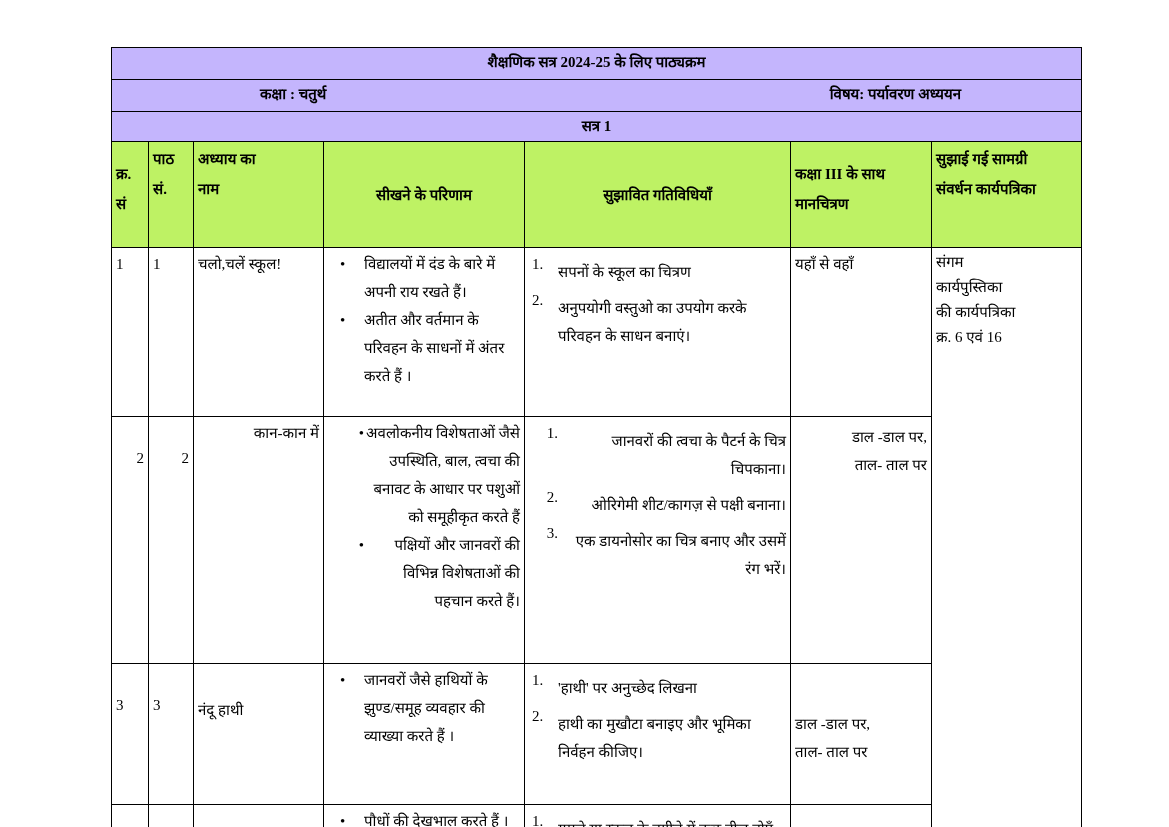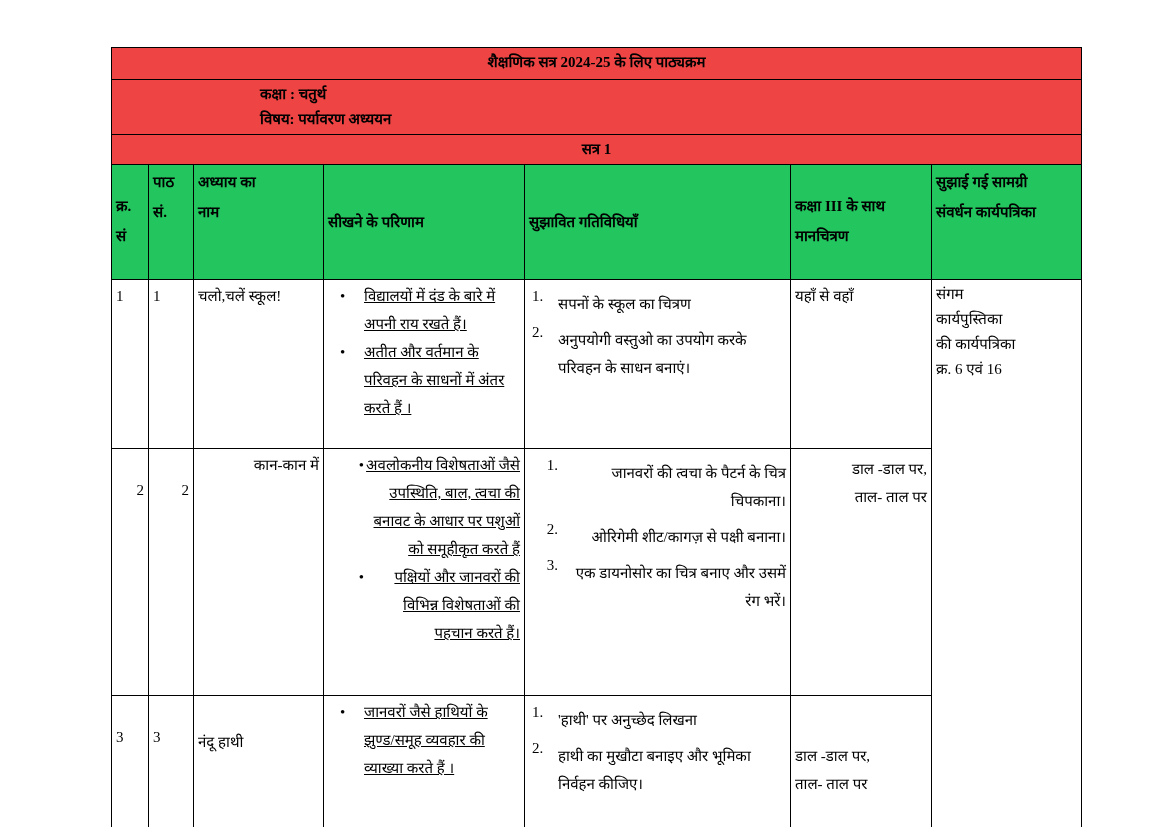--- a/index.html
+++ b/index.html
@@ -18,53 +18,53 @@
     vertical-align:top;
     padding:2px 4px;
     font-size:15px;
     font-weight:normal;
     text-align:left;
     overflow:hidden;
     word-break:normal;
   }
   
   .banner td{
-    background:#ef4444;
+    background:#c4b5fd;
     font-weight:bold;
     line-height:25px;
   }
   .banner-title td{height:27px;text-align:center;}
   .banner-meta td{height:27px;}
   .banner-session td{height:24px;text-align:center;margin-top:16px;}
-  .meta-flex{display:flex;justify-content:space-between;padding-left:144px;padding-right:116px;flex-direction:column;}
+  .meta-flex{display:flex;justify-content:space-between;padding-left:144px;padding-right:116px;}
   
   .colhead th{
-    background:#22c55e;
+    background:#bef264;
     font-weight:bold;
     height:86px;
     line-height:30px;
   }
   .preline{white-space:pre-line;}
-  .pad-b{padding-top:26px;}            
-  .v-mid{vertical-align:middle;}
+  .pad-b{padding-top:17px;}            
+  .v-mid{vertical-align:middle;text-align:center;}
   
   .body-cell{line-height:28px;}
   tr.r1 td{height:164px;}
   tr.r2 td{height:217px;text-align:right;}
   tr.r3 td{height:92px;}
   tr.r4 td{height:86px;}
   .pt25{padding-top:27px;}
   .pt36{padding-top:36px;}
   .pt40{padding-top:46px;}
   .pt30{padding-top:32px;margin-left:48px;}
   .pt6{padding-top:6px;}
   
   .bi{display:flex;padding-left:12px;}
   .bi .m{width:24px;flex:none;}
-  .bi .t{flex:1;text-decoration:underline;}
+  .bi .t{flex:1;}
   
   .ni{display:flex;padding-left:3px;}
   .ni .n{width:26px;flex:none;}
   .ni .t{flex:1;margin-top:8px;}
   .materials{line-height:25px;padding-top:2px;}
 </style>
 </head>
 <body>
 
 <table class="curriculum">

